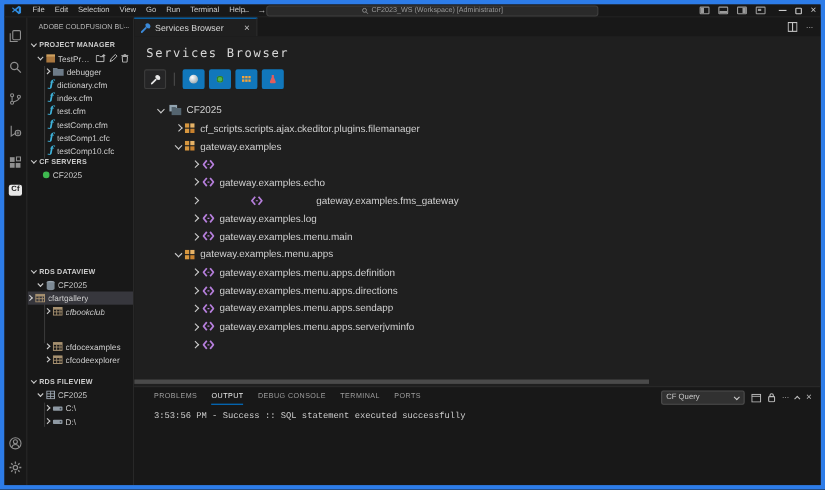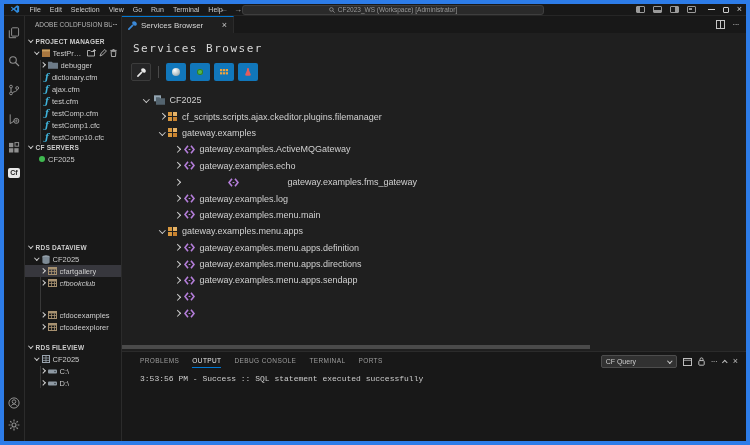--- a/index.html
+++ b/index.html
@@ -241,21 +241,21 @@
             <div class="srow" style="padding-left: 20px;">
               <span class="icon">
                 <i class="cfm-g">ƒ</i>
               </span>
               <span class="lab">dictionary.cfm</span>
             </div>
             <div class="srow" style="padding-left: 20px;">
               <span class="icon">
                 <i class="cfm-g">ƒ</i>
               </span>
-              <span class="lab">ajax.cfm</span>
+              <span class="lab">index.cfm</span>
             </div>
             <div class="srow" style="padding-left: 20px;">
               <span class="icon">
                 <i class="cfm-g">ƒ</i>
               </span>
               <span class="lab">test.cfm</span>
             </div>
             <div class="srow" style="padding-left: 20px;">
               <span class="icon">
                 <i class="cfm-g">ƒ</i>
@@ -300,21 +300,21 @@
           <span class="icon">
               <svg width="8" height="9" viewBox="0 0 8 9">
                 <ellipse cx="4" cy="1.7" rx="3.6" ry="1.5" fill="#9aa6b1"></ellipse>
                 <path d="M0.4 1.7 v5.6 c0 .9 1.6 1.6 3.6 1.6 s3.6 -.7 3.6 -1.6 V1.7" fill="#7d8a95"></path>
               </svg>
             </span>
           <span class="lab">CF2025</span>
         </div>
         <div class="guide" style="left:15px;top:25px;height:46px"></div>
         <div>
-            <div class="srow selected" style="padding-left: 16px; text-align: center;">
+            <div class="srow selected" style=" text-align: center;">
               <span class="tw sm right"></span>
               <span class="icon">
                 <svg width="9" height="8" viewBox="0 0 9 8">
                   <rect x="0.5" y="0.5" width="8" height="7" fill="none" stroke="#a79170"></rect>
                   <rect x="0.5" y="0.5" width="8" height="2" fill="#a79170"></rect>
                   <path d="M0.5 4.5 h8 M3.5 2.5 v5 M6.5 2.5 v5" stroke="#a79170" stroke-width="0.8" fill="none"></path>
                 </svg>
               </span>
               <span class="lab">cfartgallery</span>
             </div>
@@ -497,21 +497,20 @@
             </div>
             <div class="trow" style="padding-left: 53px;">
               <span class="tw right"></span>
               <span class="icon">
                 <svg width="11" height="9" viewBox="0 0 11 9">
                   <path d="M4 0.8 L1 4.5 L4 8.2" fill="none" stroke="#b57edb" stroke-width="1.6"></path>
                   <path d="M7 0.8 L10 4.5 L7 8.2" fill="none" stroke="#b57edb" stroke-width="1.6"></path>
                   <path d="M4.6 4.5 h1.8" stroke="#b57edb" stroke-width="1.1"></path>
                 </svg>
               </span>
-              <span>gateway.examples.ActiveMQGateway</span>
             </div>
             <div class="trow" style="padding-left: 53px;">
               <span class="tw right"></span>
               <span class="icon">
                 <svg width="11" height="9" viewBox="0 0 11 9">
                   <path d="M4 0.8 L1 4.5 L4 8.2" fill="none" stroke="#b57edb" stroke-width="1.6"></path>
                   <path d="M7 0.8 L10 4.5 L7 8.2" fill="none" stroke="#b57edb" stroke-width="1.6"></path>
                   <path d="M4.6 4.5 h1.8" stroke="#b57edb" stroke-width="1.1"></path>
                 </svg>
               </span>
@@ -597,20 +596,21 @@
             </div>
             <div class="trow" style="padding-left: 53px;">
               <span class="tw right"></span>
               <span class="icon">
                 <svg width="11" height="9" viewBox="0 0 11 9">
                   <path d="M4 0.8 L1 4.5 L4 8.2" fill="none" stroke="#b57edb" stroke-width="1.6"></path>
                   <path d="M7 0.8 L10 4.5 L7 8.2" fill="none" stroke="#b57edb" stroke-width="1.6"></path>
                   <path d="M4.6 4.5 h1.8" stroke="#b57edb" stroke-width="1.1"></path>
                 </svg>
               </span>
+              <span>gateway.examples.menu.apps.serverjvminfo</span>
             </div>
             <div class="trow" style="padding-left: 53px;">
               <span class="tw right"></span>
               <span class="icon">
                 <svg width="11" height="9" viewBox="0 0 11 9">
                   <path d="M4 0.8 L1 4.5 L4 8.2" fill="none" stroke="#b57edb" stroke-width="1.6"></path>
                   <path d="M7 0.8 L10 4.5 L7 8.2" fill="none" stroke="#b57edb" stroke-width="1.6"></path>
                   <path d="M4.6 4.5 h1.8" stroke="#b57edb" stroke-width="1.1"></path>
                 </svg>
               </span>

